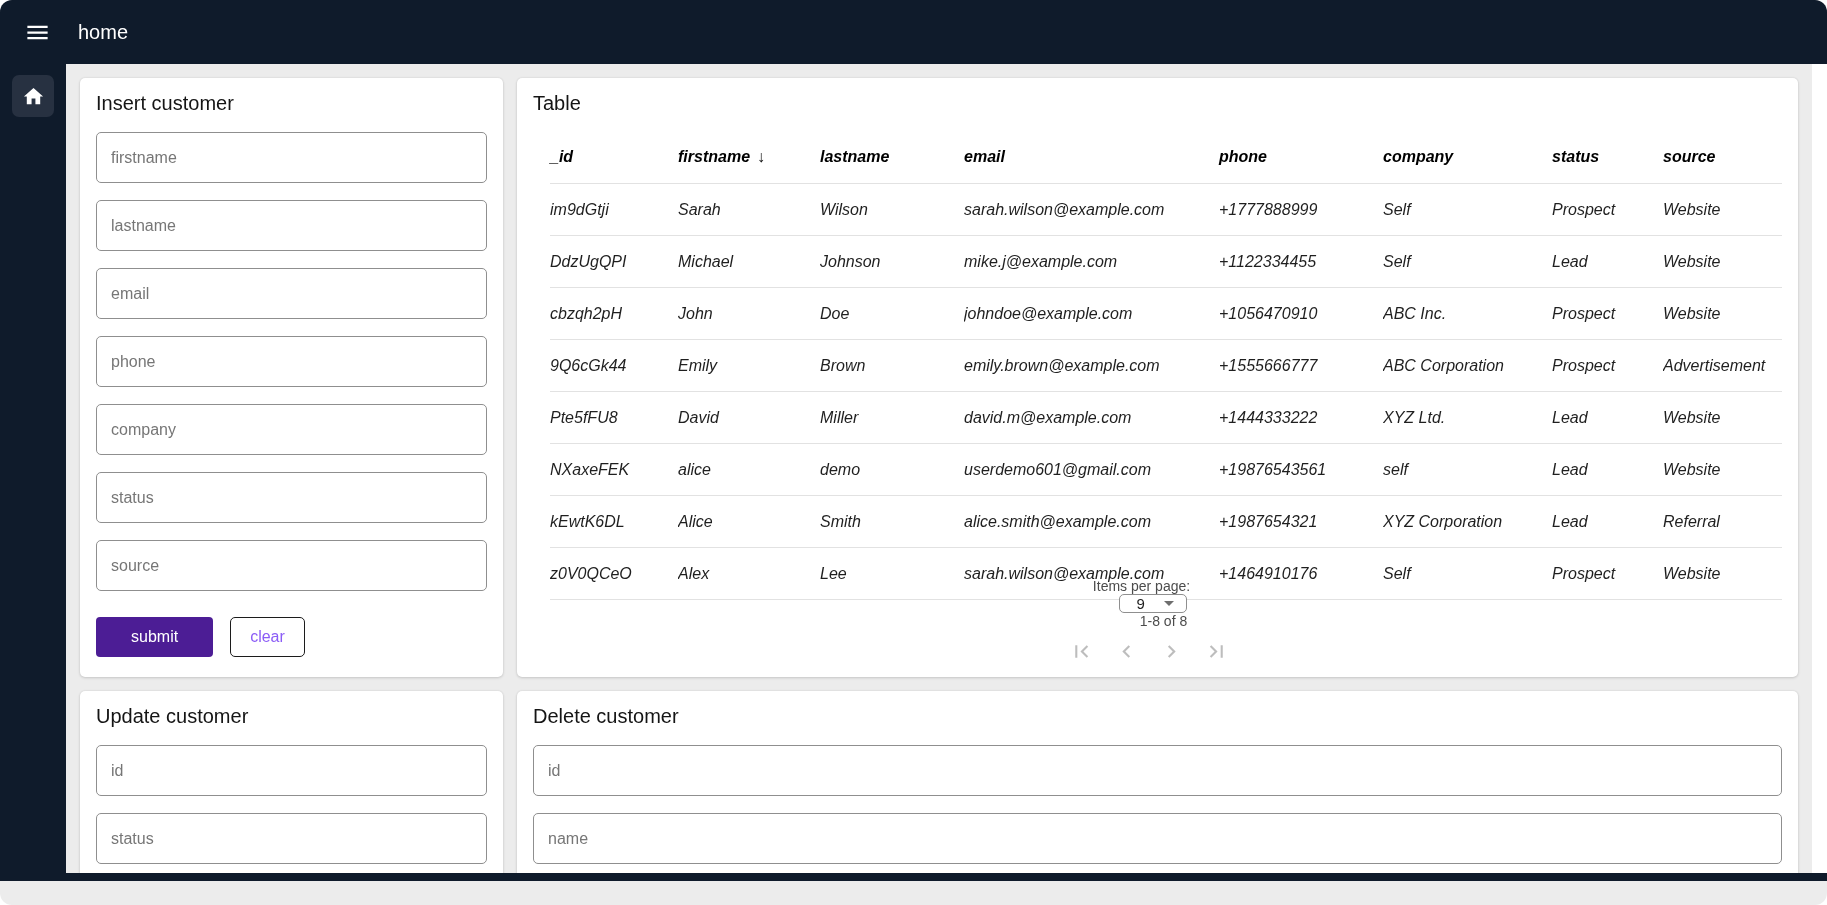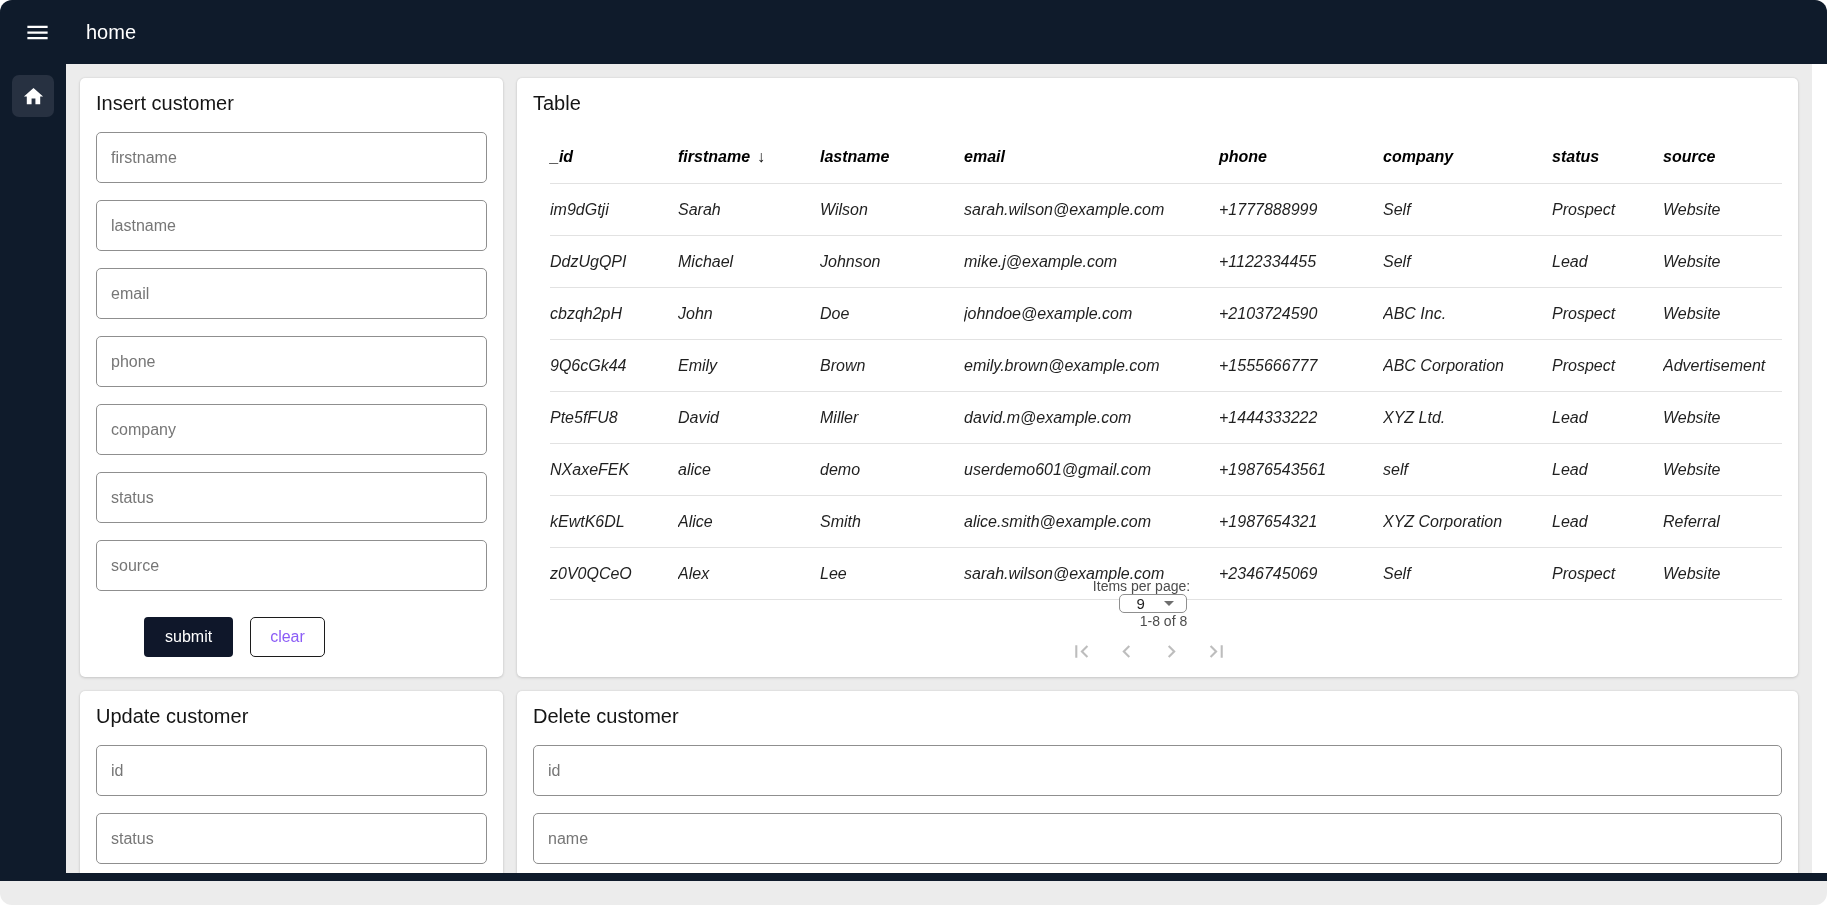--- a/index.html
+++ b/index.html
@@ -4,21 +4,21 @@
 <style>
   * { margin:0; padding:0; box-sizing:border-box; }
   html,body { width:1827px; height:905px; background:#fff; font-family:"Liberation Sans",sans-serif; overflow:hidden; }
 
   .window { width:1827px; height:905px; border-radius:12px; overflow:hidden; background:#ececec; position:relative; }
 
   
   .topbar { height:64px; background:#0f1b2b; display:flex; align-items:center; }
   .hamburger { width:46px; height:46px; margin-left:14px; background:none; border:none; display:flex; align-items:center; justify-content:center; cursor:pointer; }
   .hamburger svg { width:27px; height:27px; fill:#ffffff; }
-  .topbar-title { color:#ffffff; font-size:20px; margin-left:26px; }
+  .topbar-title { color:#ffffff; font-size:20px; margin-left:18px; }
 
   
   .body-row { display:flex; height:809px; }
   .sidebar { width:66px; background:#0f1b2b; flex:none; padding-top:11px; }
   .side-home-btn { width:42px; height:42px; margin-left:12px; background:#273141; border:none; border-radius:7px; display:flex; align-items:center; justify-content:center; cursor:pointer; }
   .side-home-btn svg { width:23px; height:23px; fill:#ffffff; }
 
   .content { flex:1; padding:14px; display:flex; gap:14px; overflow:hidden; }
   .col-left  { width:423px; flex:none; display:flex; flex-direction:column; gap:14px; }
   .col-right { flex:1; display:flex; flex-direction:column; gap:14px; }
@@ -32,21 +32,21 @@
   .card-tall { height:599px; flex:none; }
   .card-short { height:240px; flex:none; }
   .card-title { font-size:20px; color:#151515; font-weight:400; }
 
   
   .fld { display:block; width:100%; height:51px; margin-top:17px; border:1px solid #8f8f8f; border-radius:5px; padding:0 14px; font-size:16px; color:#2b2b2b; background:#fff; outline:none; font-family:"Liberation Sans",sans-serif; }
   .fld::placeholder { color:#767676; opacity:1; }
   .btn-row { margin-top:26px; display:flex; gap:17px; }
   .btn-row-short { margin-top:23px; }
   .btn { height:40px; font-size:16px; cursor:pointer; font-family:"Liberation Sans",sans-serif; }
-  .btn-submit { background:#0f172a; color:#fff; border:none; border-radius:4px; padding:0 21px;margin-left:48px; }
+  .btn-submit { background:#4c1d95; color:#fff; border:none; border-radius:4px; padding:0 35px; }
   .btn-clear { background:#fff; color:#8b5cf6; border:1.5px solid #1c1c1c; border-radius:5px; padding:0 19px; }
 
   
   .tbl { margin:16px 0 0 17px; }
   .trow { display:grid; grid-template-columns:128px 142px 144px 255px 164px 169px 111px 1fr; align-items:center; height:52px; border-bottom:1px solid #e2e2e2; font-size:16px; color:#1f1f1f;font-style:italic; }
   .thead { height:53px; font-weight:bold; color:#000; }
   .th { cursor:pointer; display:flex; align-items:center; }
   .sort-arrow { margin-left:7px; font-weight:400; font-size:16px; color:#111; }
   .td { overflow:hidden; white-space:nowrap; text-overflow:ellipsis; padding-right:8px; }
 
@@ -155,21 +155,21 @@
                   <div class="td">Self</div>
                   <div class="td">Lead</div>
                   <div class="td">Website</div>
                 </div>
 
                 <div class="trow">
                   <div class="td">cbzqh2pH</div>
                   <div class="td">John</div>
                   <div class="td">Doe</div>
                   <div class="td">johndoe@example.com</div>
-                  <div class="td">+2103724590</div>
+                  <div class="td">+1056470910</div>
                   <div class="td">ABC Inc.</div>
                   <div class="td">Prospect</div>
                   <div class="td">Website</div>
                 </div>
 
                 <div class="trow">
                   <div class="td">9Q6cGk44</div>
                   <div class="td">Emily</div>
                   <div class="td">Brown</div>
                   <div class="td">emily.brown@example.com</div>
@@ -210,21 +210,21 @@
                   <div class="td">XYZ Corporation</div>
                   <div class="td">Lead</div>
                   <div class="td">Referral</div>
                 </div>
 
                 <div class="trow">
                   <div class="td">z0V0QCeO</div>
                   <div class="td">Alex</div>
                   <div class="td">Lee</div>
                   <div class="td">sarah.wilson@example.com</div>
-                  <div class="td">+2346745069</div>
+                  <div class="td">+1464910176</div>
                   <div class="td">Self</div>
                   <div class="td">Prospect</div>
                   <div class="td">Website</div>
                 </div>
               </div>
           </div>
 
           <div class="paginator">
             <span>Items per page:</span>
             <div class="page-select">

